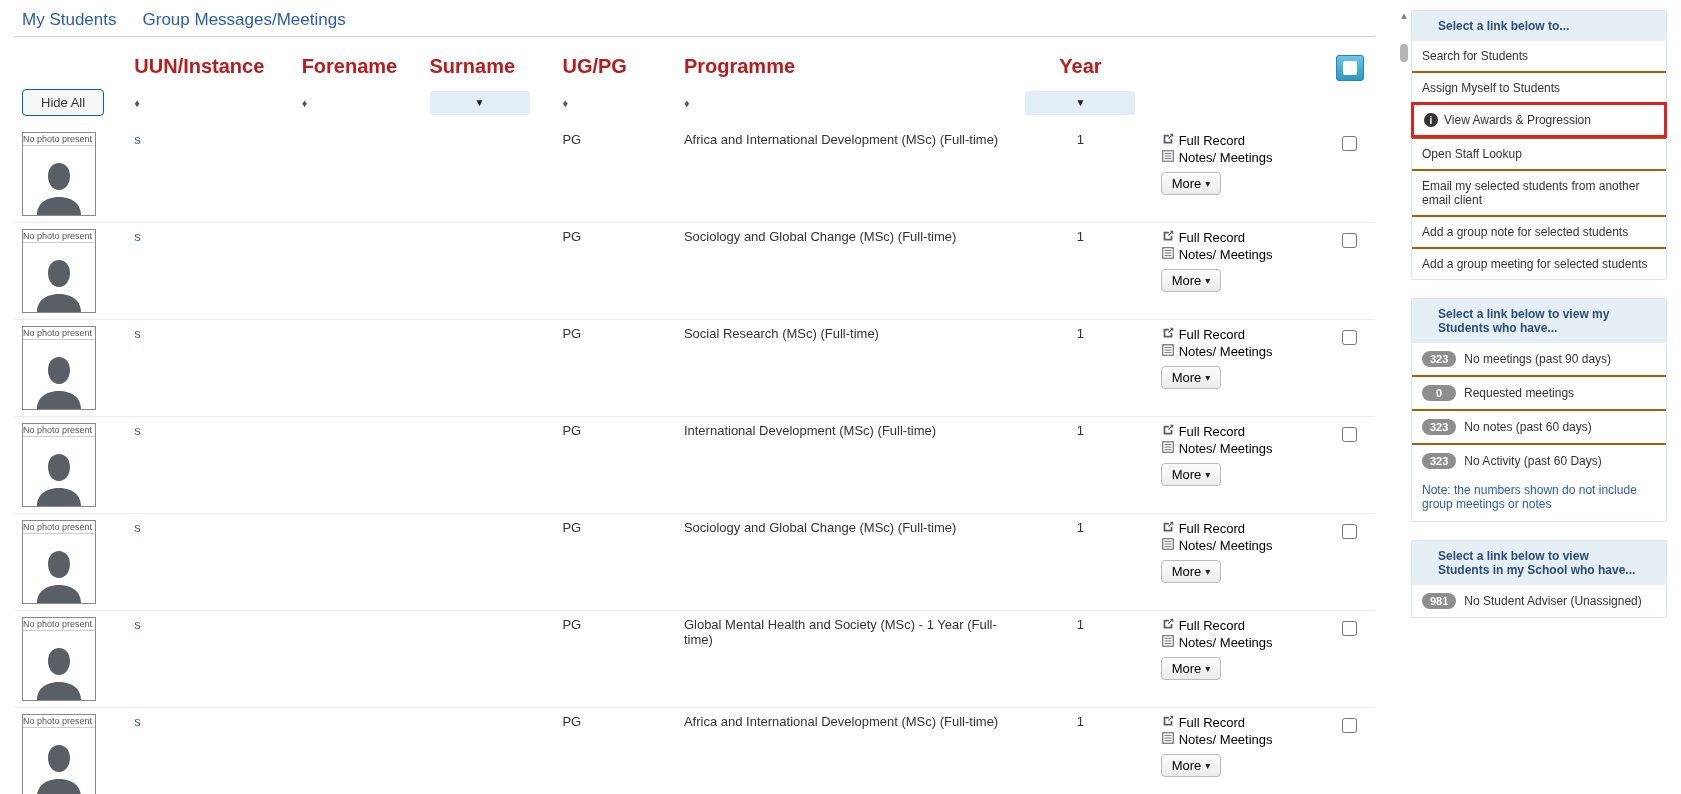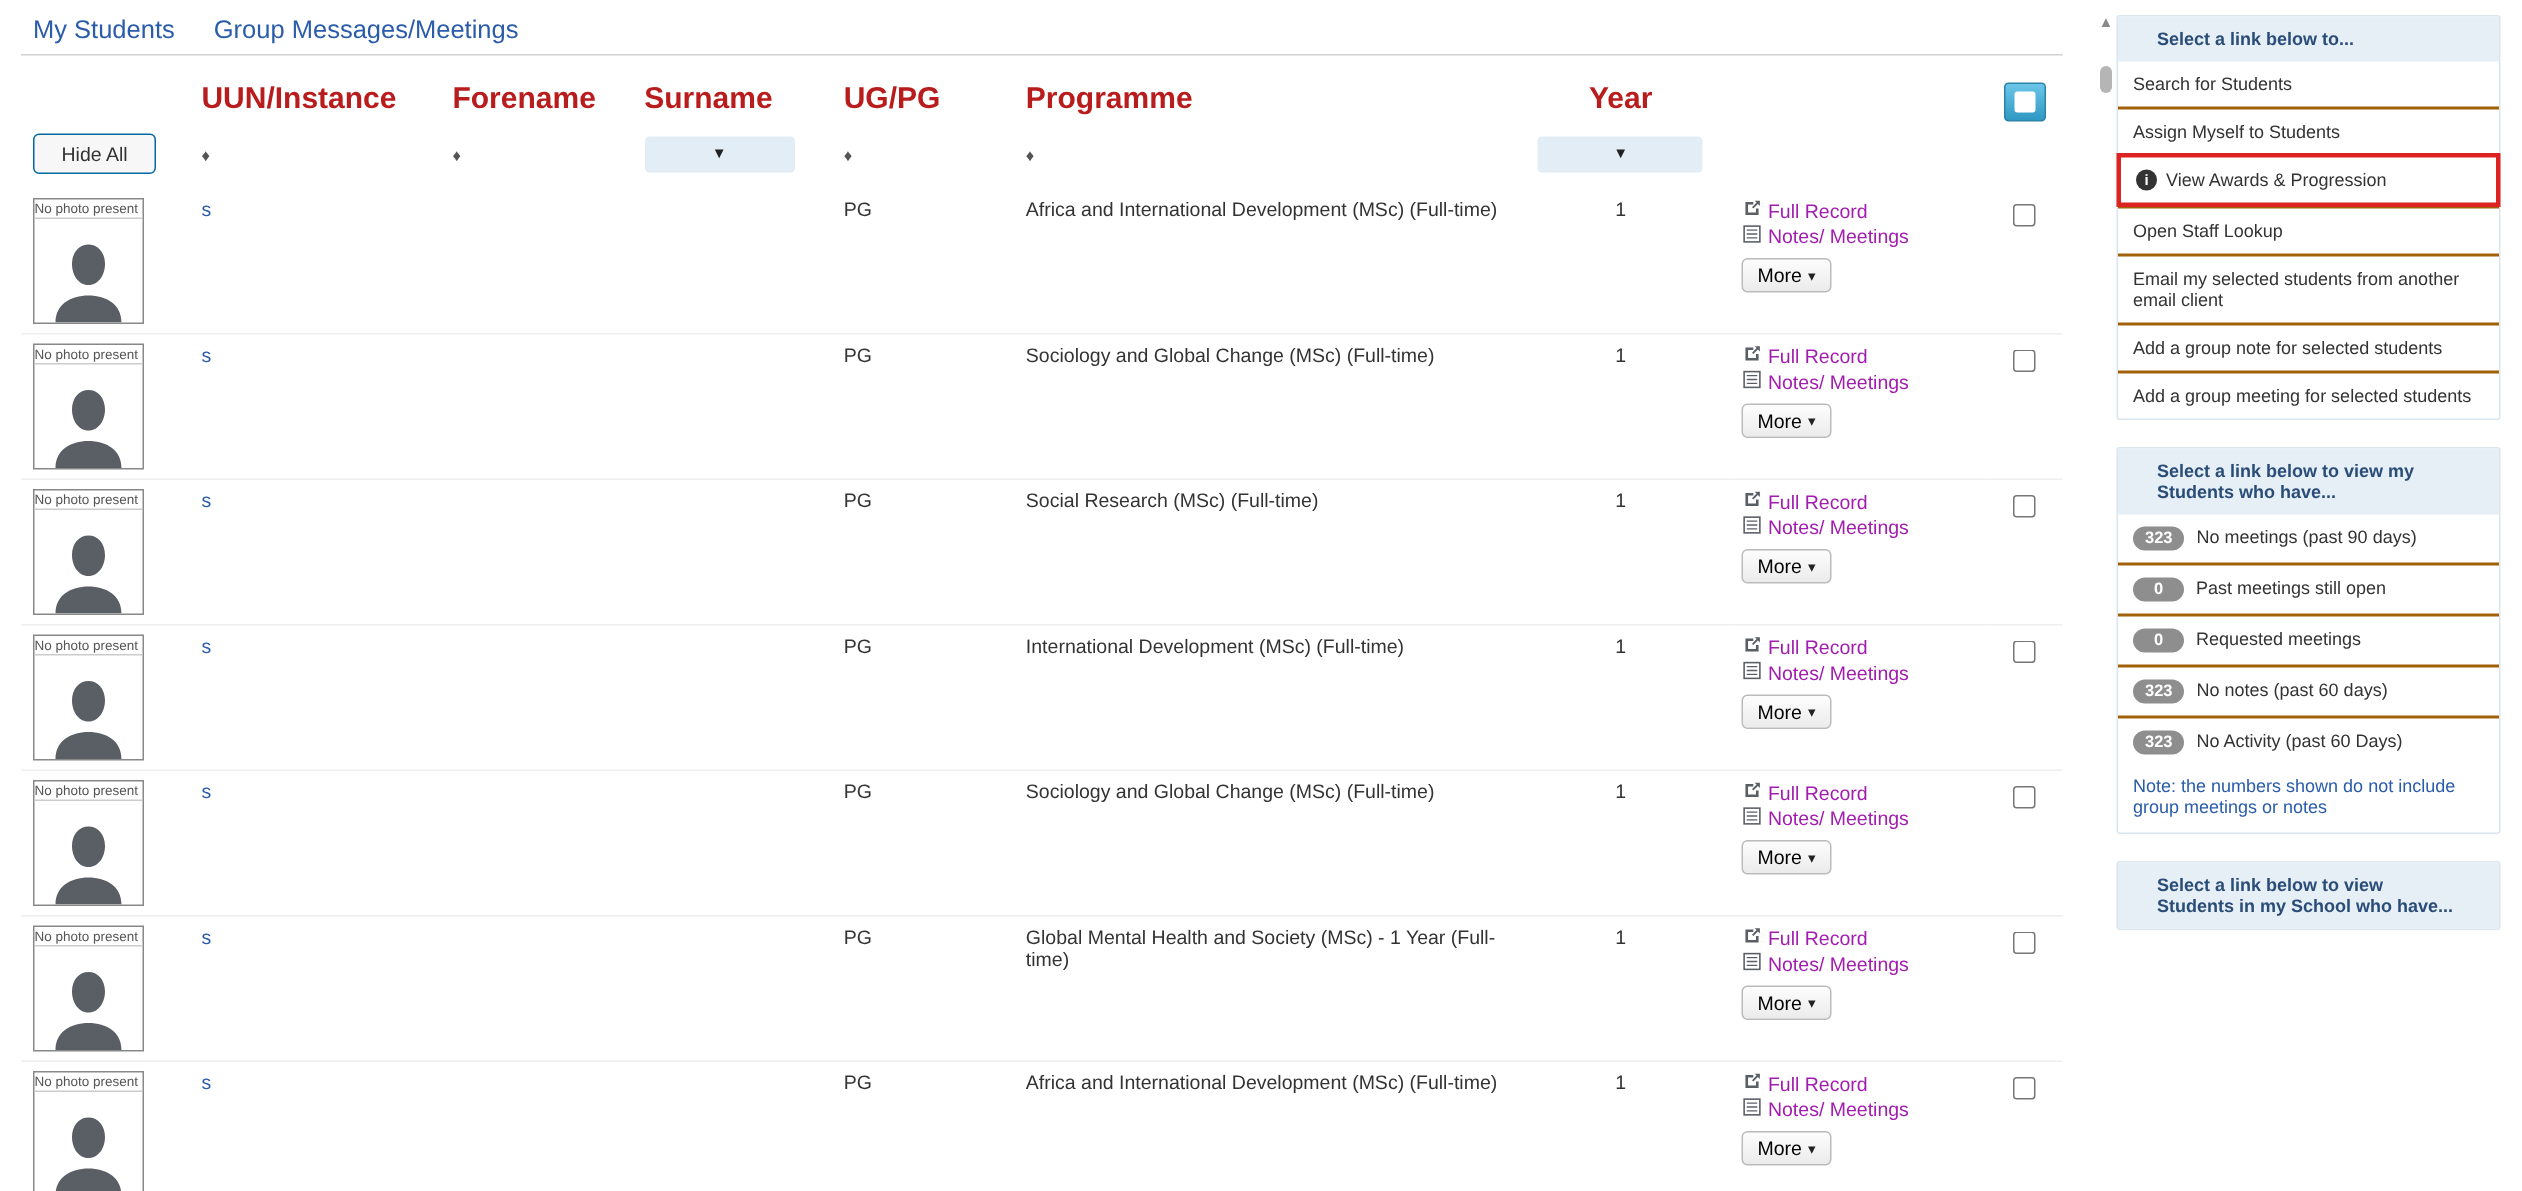--- a/index.html
+++ b/index.html
@@ -16,21 +16,21 @@
 .sort-icon{color:#555;font-size:11px;cursor:pointer}
 .sort-dd{display:inline-flex;align-items:center;justify-content:center;background:#e3edf6;border-radius:3px;width:110px;height:24px;cursor:pointer}
 .sort-dd.tiny{width:100px}
 .caret{font-size:10px;color:#222}
 .row td{padding:6px 8px;border-top:1px solid #eee;vertical-align:top}
 .row.first td{border-top:none}
 .photo{border:1px solid #888;width:74px;height:84px;display:flex;flex-direction:column;align-items:center;background:#fff}
 .photo-label{font-size:9px;color:#555;padding:1px 0;border-bottom:1px solid #ccc;width:100%}
 .photo-svg{flex:1;display:flex;align-items:flex-end;justify-content:center}
 .uun{color:#2a5caa;cursor:pointer}
-.actions a{color:#a21caf;text-decoration:none;display:inline-flex;align-items:center;gap:4px;font-size:13px}
+.actions a{color:#000000;text-decoration:none;display:inline-flex;align-items:center;gap:4px;font-size:13px}
 .actions .more-btn{margin-top:6px;background:linear-gradient(#fdfdfd,#ebebeb);border:1px solid #bbb;border-radius:4px;padding:3px 10px;font-size:13px;cursor:pointer;display:inline-flex;align-items:center;gap:4px}
 .check-header{display:inline-flex;width:28px;height:26px;background:linear-gradient(#6cc6e8,#2f98c3);border:1px solid #2a83a8;border-radius:3px;align-items:center;justify-content:center}
 .check-header-inner{width:14px;height:14px;background:#fff;border-radius:2px}
 .rchk{width:15px;height:15px}
 .scroll-ind{width:14px;margin-left:2px}
 .scroll-track{position:relative;height:640px}
 .scroll-thumb{position:absolute;top:34px;width:8px;height:18px;background:#b5b5b5;border-radius:4px;left:3px}
 .scroll-up{position:absolute;top:0;width:14px;height:14px;font-size:10px;color:#888;text-align:center}
 .side{width:256px}
 .panel{border:1px solid #dbe5ef;border-radius:2px;margin-bottom:18px;background:#fff}
@@ -349,24 +349,26 @@
           <div class="panel-item">Open Staff Lookup</div>
           <div class="panel-item">Email my selected students from another email client</div>
           <div class="panel-item">Add a group note for selected students</div>
           <div class="panel-item">Add a group meeting for selected students</div>
         </div>
     </div>
     <div class="panel">
       <div class="panel-h">Select a link below to view my Students who have...</div>
       <div id="side2-items">
           <div class="panel-item first"><span class="badge">323</span><span>No meetings (past 90 days)</span></div>
-          <div class="panel-item"><span class="badge">0</span><span>Past meetings still open</span></div>
           <div class="panel-item"><span class="badge">0</span><span>Requested meetings</span></div>
           <div class="panel-item"><span class="badge">323</span><span>No notes (past 60 days)</span></div>
           <div class="panel-item"><span class="badge">323</span><span>No Activity (past 60 Days)</span></div>
         </div>
       <div class="panel-note">Note: the numbers shown do not include group meetings or notes</div>
     </div>
     <div class="panel">
       <div class="panel-h">Select a link below to view Students in my School who have...</div>
+      <div id="side3-items">
+          <div class="panel-item first"><span class="badge">981</span><span>No Student Adviser (Unassigned)</span></div>
+        </div>
     </div>
   </div>
 </div>
 
 </body></html>

